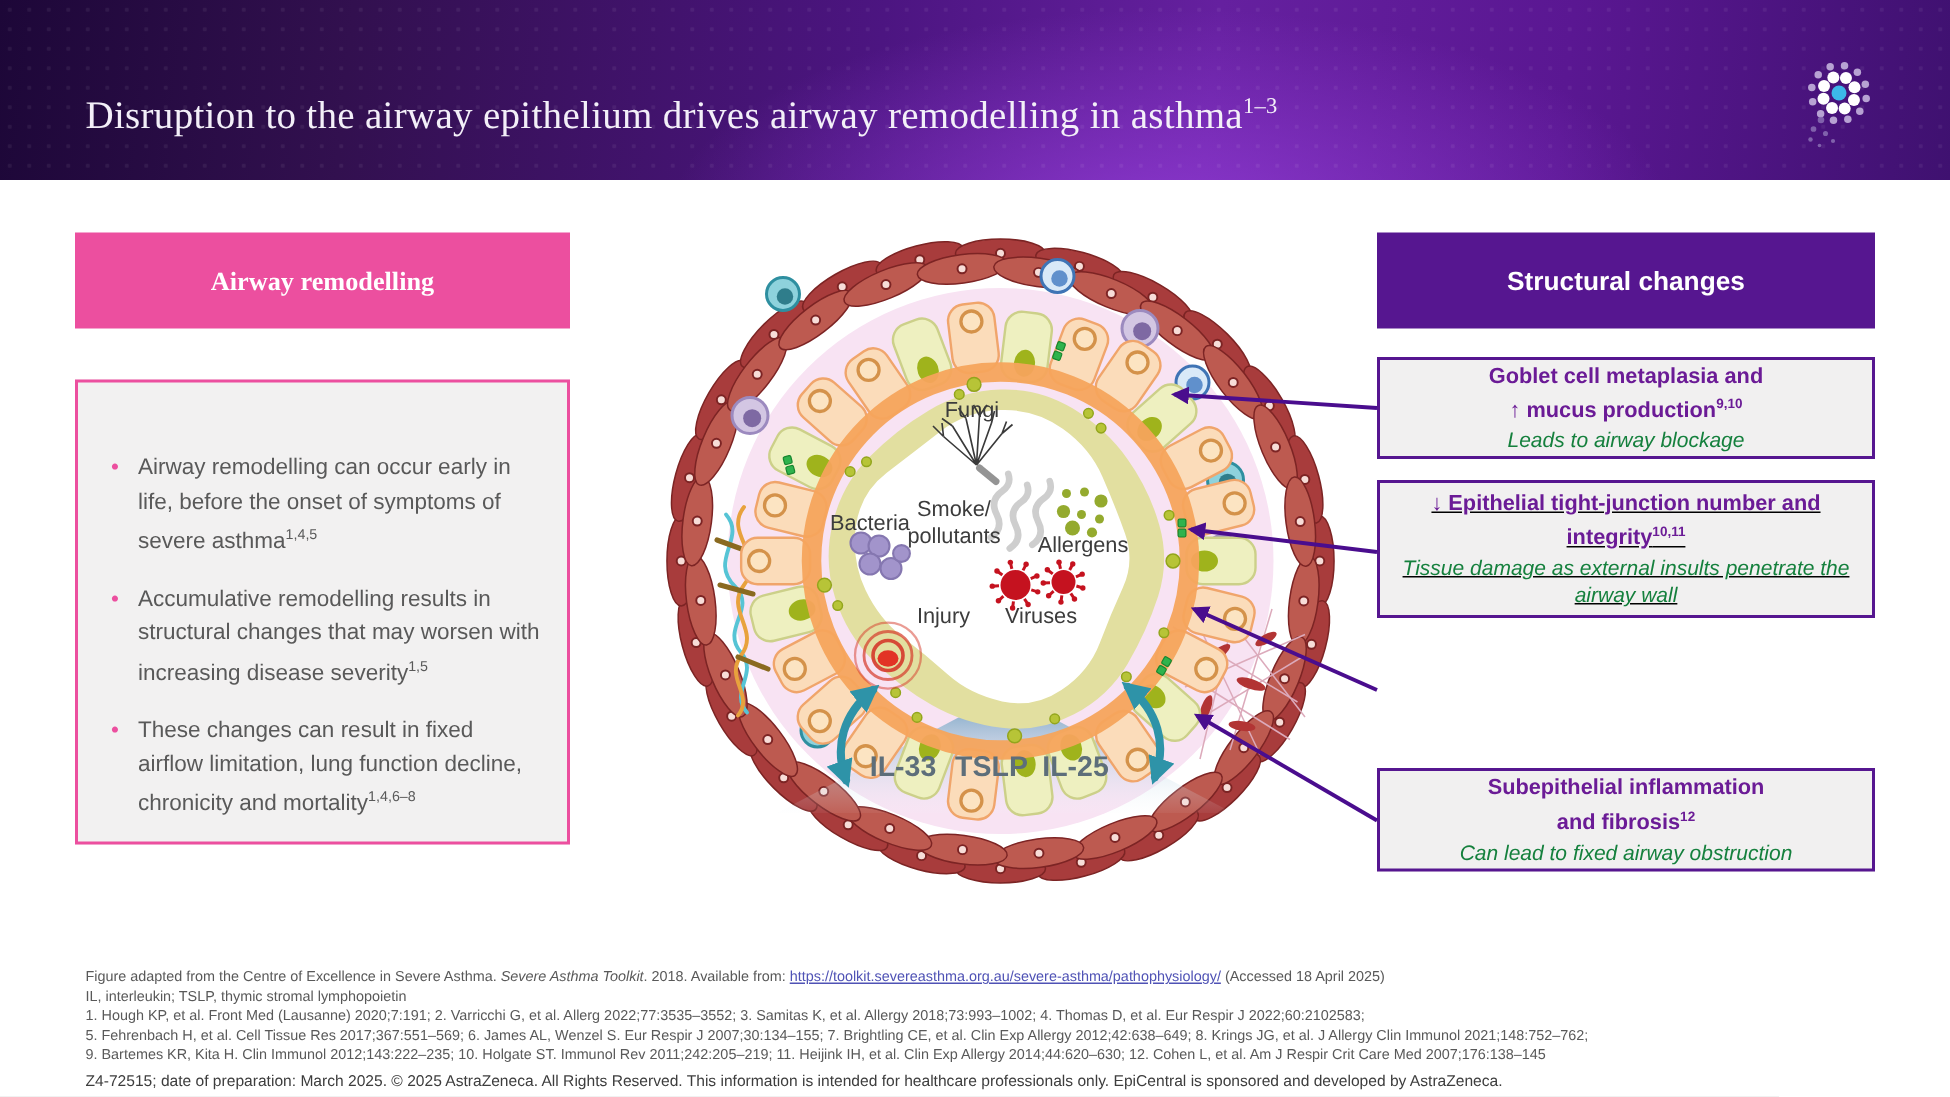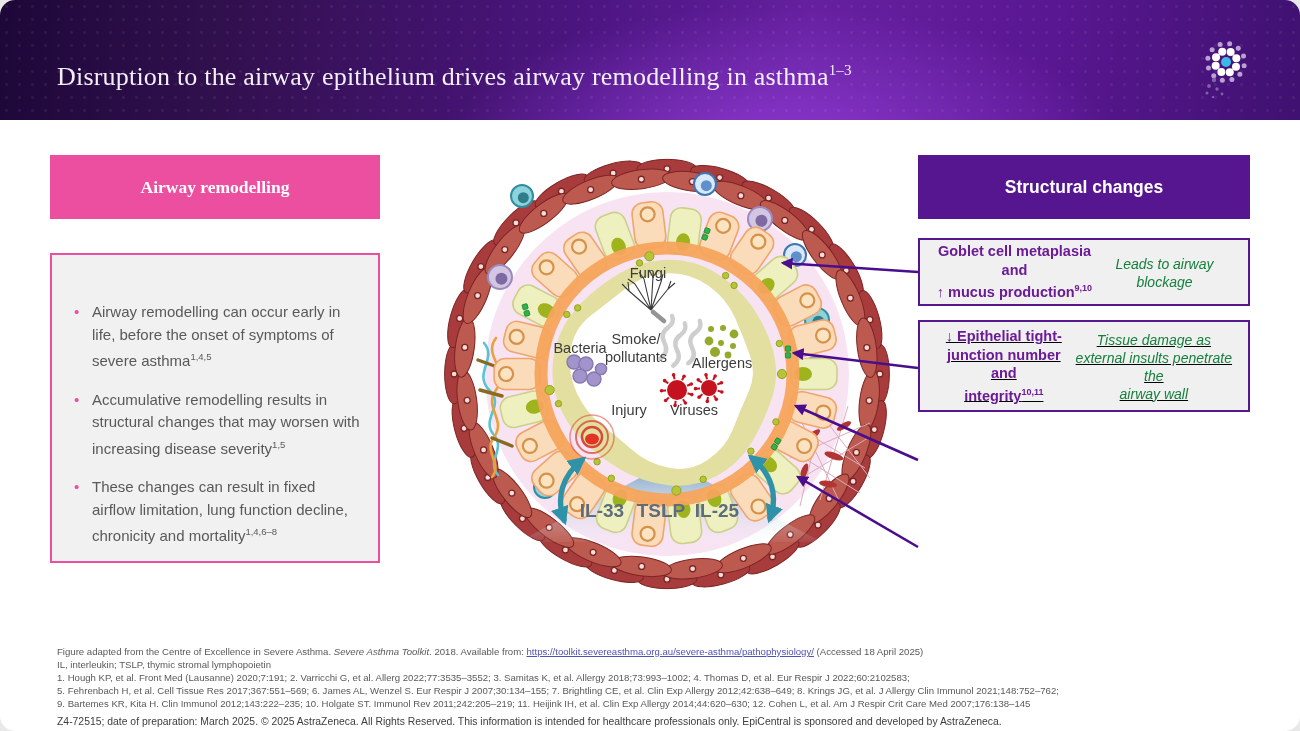--- a/index.html
+++ b/index.html
@@ -1,17 +1,17 @@
 <!DOCTYPE html>
 <html style="--pink: #ec4f9f; --purple: #561690; --box-title-purple: #6b1b96; --arrow-purple: #4a0d8e; --link-blue: #4f52b5; --logo-cyan: #45b8e8; --muscle-red: #a83c3c; --mucus-khaki: #e2dfa0; --epithelium-peach: #fbdcba; --goblet-olive: #9fb31c; --teal-arrow: #2e93a8;"><head>
 <meta charset="utf-8">
 <style>
   html,body{margin:0;padding:0;background:#e8e8e8;}
   .page{position:relative;width:1300px;height:731px;background:#ffffff;overflow:hidden;
-        font-family:"Liberation Sans",sans-serif;border-radius:15px;}
+        font-family:"Liberation Sans",sans-serif;}
   
   .hdr{position:absolute;left:0;top:0;width:1300px;height:120px;
        background:
          radial-gradient(ellipse 560px 240px at 60% 125%, rgba(146,60,214,.85) 0%, rgba(146,60,214,0) 60%),
          linear-gradient(96deg,#1d0738 0%,#32104f 18%,#4c1581 45%,#65209f 62%,#5a1792 80%,#3f1170 100%);}
   .hdr::before{content:"";position:absolute;inset:0;
        background-image:radial-gradient(circle,rgba(255,255,255,.16) 1.3px,transparent 1.6px);
        background-size:13px 13px;opacity:.38;}
   .title{position:absolute;left:57px;top:62px;color:#f3eff8;
        font-family:"Liberation Serif","DejaVu Serif",serif;font-size:26px;font-weight:400;letter-spacing:.2px;}
@@ -29,21 +29,21 @@
   .ph-purple{left:918px;top:155px;width:332px;height:64px;background:var(--purple,#561690);}
   .bullet-box{position:absolute;left:50px;top:253px;width:330px;height:310px;box-sizing:border-box;
        background:#f2f1f1;border:2px solid var(--pink,#ec4f9f);}
   .bullet-box ul{list-style:none;margin:0;padding:46px 18px 0 22px;}
   .bullet-box li{position:relative;padding-left:18px;margin-bottom:16px;
        color:#595959;font-size:15px;line-height:22.5px;}
   .bullet-box li sup{font-size:9.5px;}
   .bullet-box .dot{position:absolute;left:0;top:0;color:var(--pink,#ec4f9f);font-size:15px;}
   
   .sbox{position:absolute;left:918px;width:332px;box-sizing:border-box;background:#f1f0f0;
-       border:2px solid var(--purple,#561690);display:flex;flex-direction:row;
+       border:2px solid var(--purple,#561690);display:flex;flex-direction:column;
        align-items:center;justify-content:center;text-align:center;padding:4px 14px;}
   .sbox-title{color:var(--box-title-purple,#6b1b96);font-size:14.5px;font-weight:bold;
        line-height:18.5px;white-space:pre-line;}
   .sbox-title sup{font-size:9px;}
   .sbox-sub{color:#15803d;font-size:14px;font-style:italic;line-height:18px;white-space:pre-line;margin-top:1px;}
   #sbox0{top:238px;height:68px;} #sbox1{top:320px;height:92px;text-decoration:underline;}
   #sbox2{top:427px;height:73px;} #sbox3{top:512px;height:69px;}
   
   #airway-svg{position:absolute;left:440px;top:138px;}
   #overlay-svg{position:absolute;left:0;top:0;pointer-events:none;}
@@ -111,20 +111,25 @@
   <div class="sbox" id="sbox0">
     <div class="sbox-title"><span>Goblet cell metaplasia and
 ↑ mucus production</span><sup>9,10</sup></div>
     <div class="sbox-sub">Leads to airway blockage</div>
   </div>
   <div class="sbox" id="sbox1">
     <div class="sbox-title"><span>↓ Epithelial tight-junction number and
 integrity</span><sup>10,11</sup></div>
     <div class="sbox-sub">Tissue damage as external insults penetrate the
 airway wall</div>
+  </div>
+  <div class="sbox" id="sbox3">
+    <div class="sbox-title"><span>Subepithelial inflammation
+and fibrosis</span><sup>12</sup></div>
+    <div class="sbox-sub">Can lead to fixed airway obstruction</div>
   </div>
 
   <svg id="airway-svg" width="470" height="475" viewBox="0 0 470 475">
     <defs>
       <linearGradient id="triGrad" x1="0" y1="0" x2="0" y2="1">
         <stop offset="0%" stop-color="#5e93b8" stop-opacity=".95"></stop>
         <stop offset="50%" stop-color="#a6c9dc" stop-opacity=".5"></stop>
         <stop offset="100%" stop-color="#eef5fa" stop-opacity=".05"></stop>
       </linearGradient>
       <marker id="mTeal" viewBox="0 0 10 10" refX="7" refY="5" markerWidth="3.4" markerHeight="3.4" orient="auto-start-reverse">

